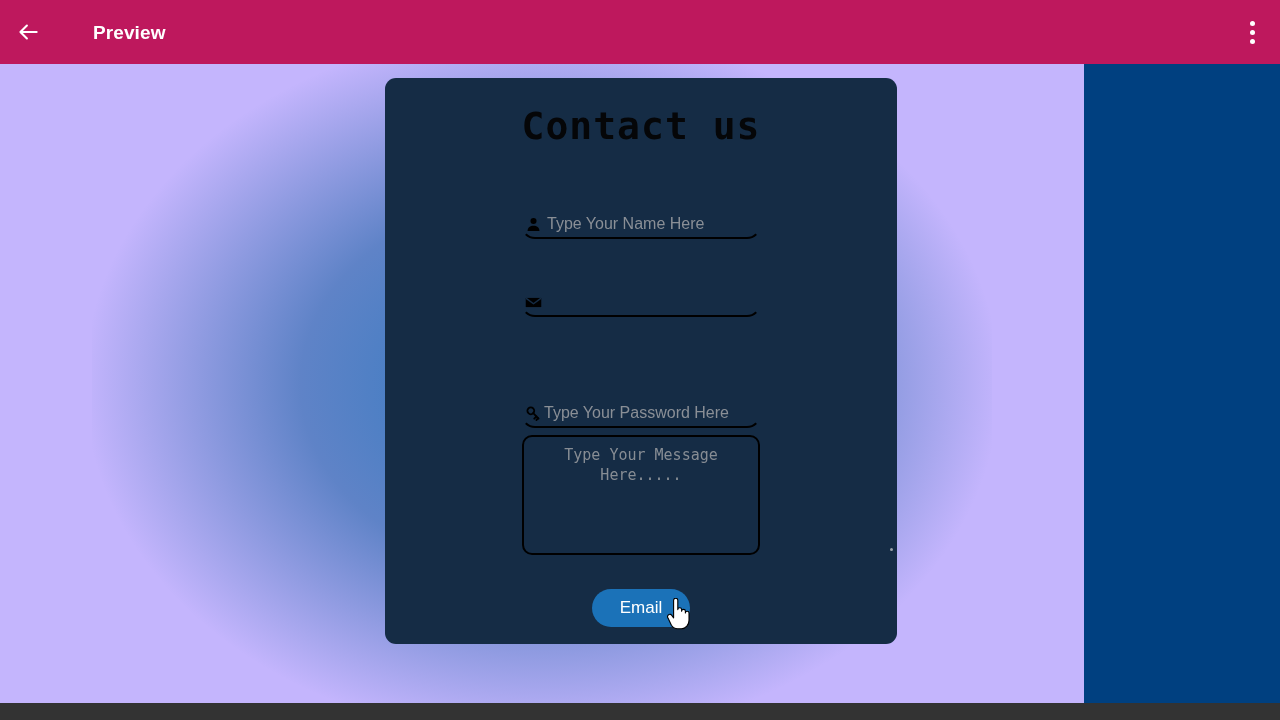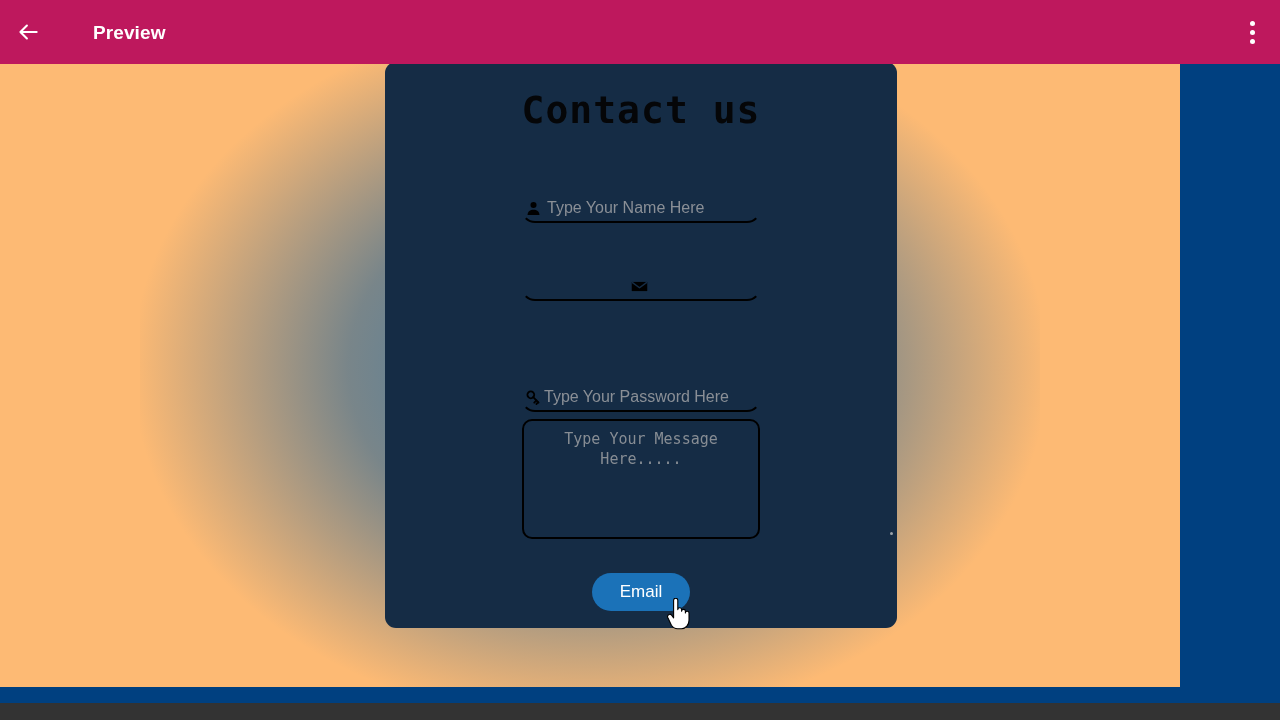--- a/index.html
+++ b/index.html
@@ -62,24 +62,24 @@
     display: block;
     width: 5px;
     height: 5px;
     border-radius: 50%;
     background: #ffffff;
   }
 
   
   .stage {
     position: absolute;
-    top: 48px; left: 0;
-    width: 1180px;
+    top: 64px; left: 0;
+    width: 1084px;
     height: 639px;
-    background: #fdba74;
+    background: #c4b5fd;
     overflow: hidden;
   }
   .stage::before {
     content: "";
     position: absolute;
     left: 50%;
     top: 50%;
     width: 900px;
     height: 700px;
     transform: translate(-50%, -50%);
@@ -125,21 +125,20 @@
   .field {
     position: relative;
     width: 240px;
     height: 30px;
     display: flex;
     align-items: center;
     border: 2px solid transparent;
     border-bottom: 2px solid #000000;
     border-bottom-left-radius: 14px;
     border-bottom-right-radius: 14px;
-    justify-content: center;
   }
   .field .ficon {
     flex: 0 0 auto;
     width: 20px;
     height: 20px;
     display: flex;
     align-items: center;
     justify-content: center;
     margin-right: 4px;
   }

